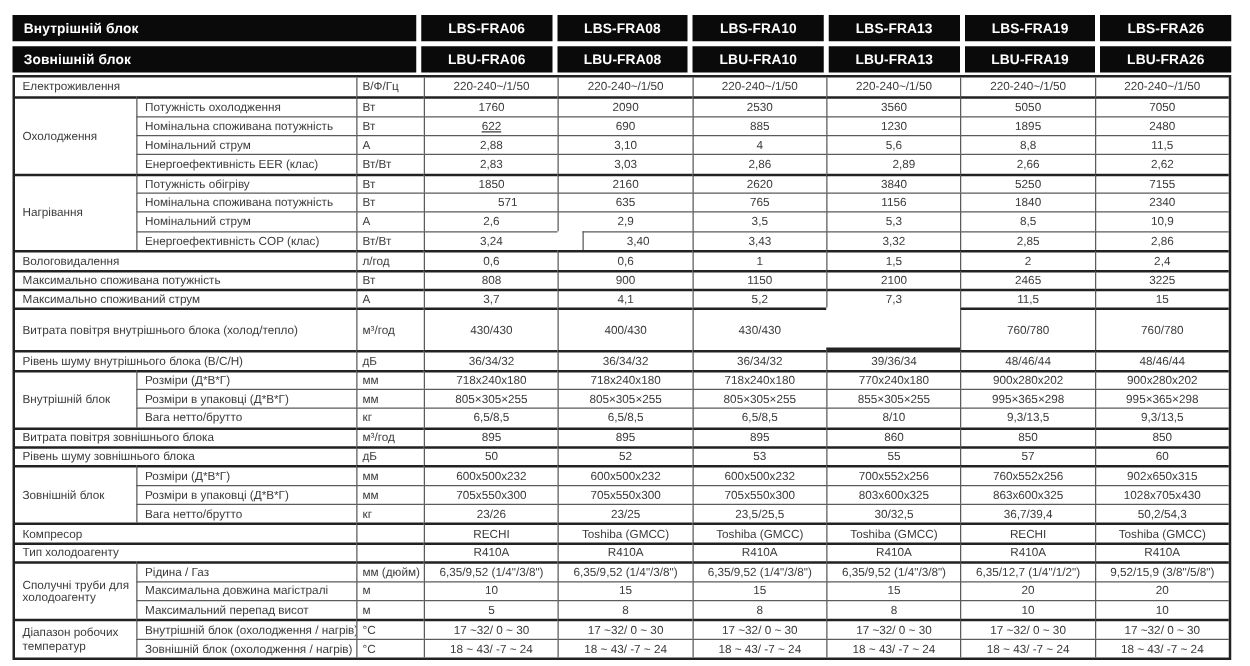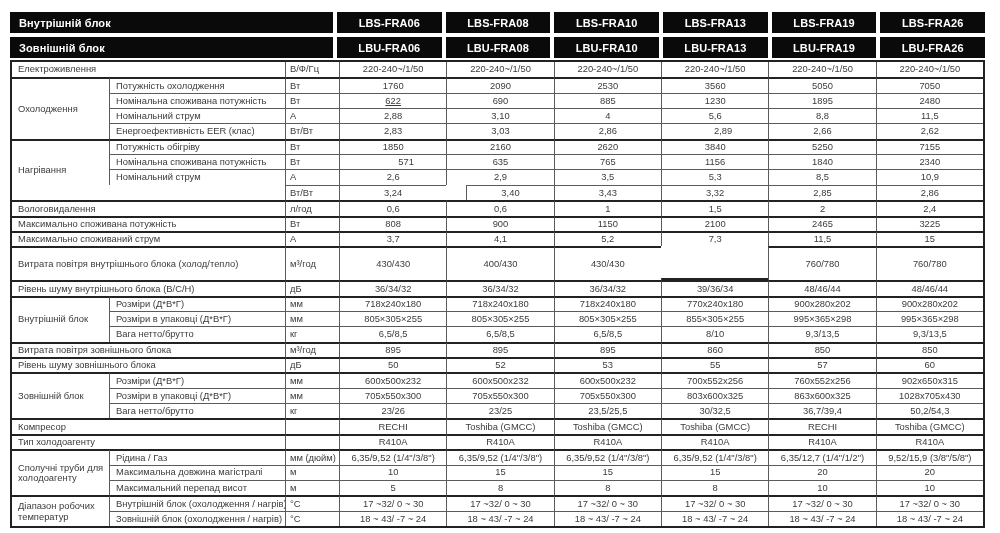--- a/index.html
+++ b/index.html
@@ -125,20 +125,21 @@
       <div class="c v" style="grid-area: 7 / 8;">1840</div>
       <div class="c v" style="grid-area: 7 / 9;">2340</div>
       <div class="c l" style="grid-area: 8 / 2;">Номінальний струм</div>
       <div class="c u" style="grid-area: 8 / 3;">А</div>
       <div class="c v" style="grid-area: 8 / 4;">2,6</div>
       <div class="c v" style="grid-area: 8 / 5;">2,9</div>
       <div class="c v" style="grid-area: 8 / 6;">3,5</div>
       <div class="c v" style="grid-area: 8 / 7;">5,3</div>
       <div class="c v" style="grid-area: 8 / 8;">8,5</div>
       <div class="c v" style="grid-area: 8 / 9;">10,9</div>
+      <div class="c l" style="grid-area: 9 / 2;">Енергоефективність COP (клас)</div>
       <div class="c u" style="grid-area: 9 / 3;">Вт/Вт</div>
       <div class="c v" style="grid-area: 9 / 4;">3,24</div>
       <div class="c v" style="grid-area: 9 / 5; margin-left: 20px;">3,40</div>
       <div class="c v" style="grid-area: 9 / 6;">3,43</div>
       <div class="c v" style="grid-area: 9 / 7;">3,32</div>
       <div class="c v" style="grid-area: 9 / 8;">2,85</div>
       <div class="c v" style="grid-area: 9 / 9;">2,86</div>
       <div class="c l full sect" style="grid-area: 10 / 1 / auto / 3;">Вологовидалення</div>
       <div class="c u sect" style="grid-area: 10 / 3;">л/год</div>
       <div class="c v sect" style="grid-area: 10 / 4;">0,6</div>

